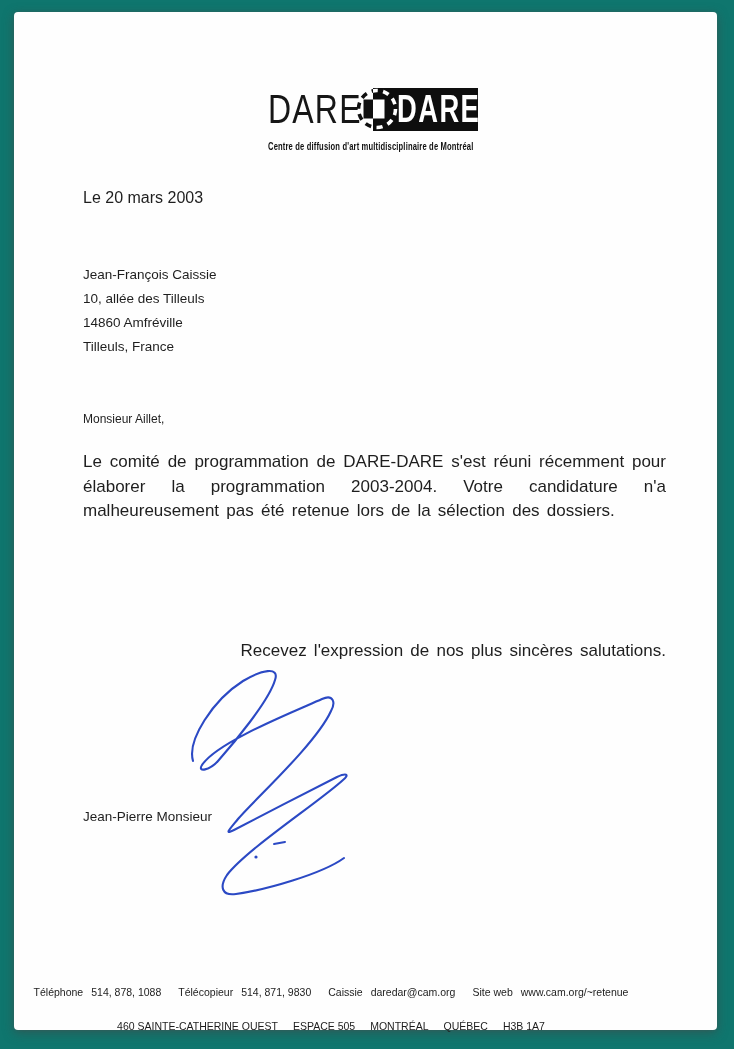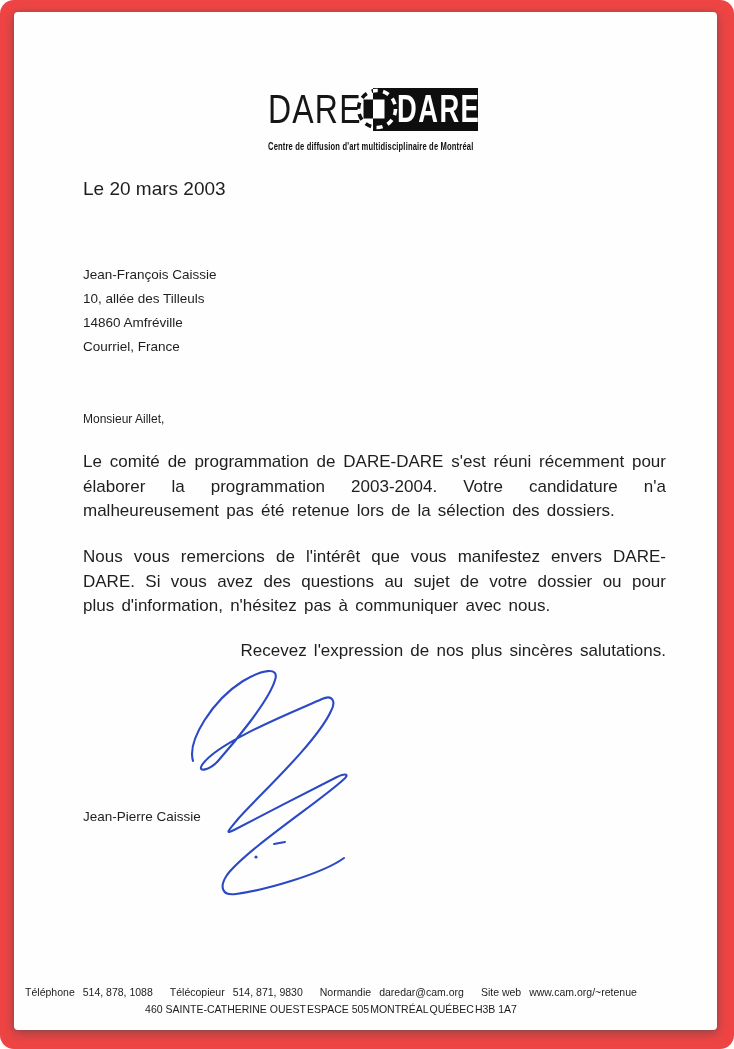--- a/index.html
+++ b/index.html
@@ -5,22 +5,21 @@
   * { margin:0; padding:0; box-sizing:border-box; }
   html, body {
     width:734px; height:1049px;
     background:#ffffff;
     font-family:"Liberation Sans", sans-serif;
     overflow:hidden;
   }
   .scan-canvas {
     position:relative;
     width:734px; height:1049px;
-    background:#ef4444;
-    border-radius:14px;
+    background:#0f766e;
   }
   .page {
     position:absolute; left:14px; top:12px;
     width:703px; height:1018px;
     background:#fefefe;
     border-radius:4px;
     box-shadow:0 3px 11px rgba(70,70,70,.55), 0 0 3px rgba(90,90,90,.35);
   }
 
   
@@ -48,42 +47,42 @@
   }
   .logo-icon { position:absolute; left:87px; top:-1px; width:44px; height:44px; }
   .tagline {
     position:absolute; left:0; top:53px;
     font-size:10px; font-weight:700; letter-spacing:0.2px;
     color:#101010; white-space:nowrap;
     transform:scaleX(0.76); transform-origin:left top;
   }
 
   
-  .date   { position:absolute; left:69px; top:168px; font-size:19px; line-height:18px; color:#1e1e1e; }
+  .date   { position:absolute; left:69px; top:177px; font-size:16px; line-height:18px; color:#1e1e1e; }
   .address{ position:absolute; left:69px; top:251px; font-size:13.5px; line-height:24px; color:#1e1e1e; }
   .salutation { position:absolute; left:69px; top:398px; font-size:12px; line-height:18px; color:#1e1e1e; }
   .para {
     position:absolute; left:69px; width:583px;
     font-size:17px; line-height:24.5px;
     color:#1e1e1e;
     text-align:justify; word-spacing:2.5px;
   }
   .p1 { top:438px; }
   .p2 { top:533px; }
   .p3 { top:627px; text-align:right; }
 
   
   .signature { position:absolute; left:171px; top:656px; width:180px; height:235px; }
   .signer { position:absolute; left:69px; top:792px; font-size:13.5px; line-height:25px; color:#1e1e1e; }
 
   
   .footer { position:absolute; left:0; top:973px; width:634px; color:#1c1c1c; }
   .footer-line1 { display:flex; justify-content:center; gap:17px; font-size:10.5px; line-height:14px; }
   .pair { display:flex; gap:8px; white-space:nowrap; }
-  .footer-line2 { display:flex; justify-content:center; gap:1px; font-size:10.5px; line-height:14px; margin-top:3px; white-space:nowrap;text-align:center; }
+  .footer-line2 { display:flex; justify-content:center; gap:15px; font-size:10.5px; line-height:14px; margin-top:20px; white-space:nowrap;text-align:center; }
 </style>
 </head>
 <body>
 
 <div class="scan-canvas">
   <div class="page">
 
     <div class="logo">
       <span class="logo-left">DARE</span>
       <div class="logo-box">
@@ -109,26 +108,25 @@
       </svg>
       <div class="tagline">Centre de diffusion d'art multidisciplinaire de Montréal</div>
     </div>
 
     <div class="date">Le 20 mars 2003</div>
 
     <div class="address">
       <div>Jean-François Caissie</div>
       <div>10, allée des Tilleuls</div>
       <div>14860 Amfréville</div>
-      <div>Courriel, France</div>
+      <div>Tilleuls, France</div>
     </div>
 
     <div class="salutation">Monsieur Aillet,</div>
     <p class="para p1">Le comité de programmation de DARE-DARE s'est réuni récemment pour élaborer la programmation 2003-2004. Votre candidature n'a malheureusement pas été retenue lors de la sélection des dossiers.</p>
-    <p class="para p2">Nous vous remercions de l'intérêt que vous manifestez envers DARE-DARE. Si vous avez des questions au sujet de votre dossier ou pour plus d'information, n'hésitez pas à communiquer avec nous.</p>
     <p class="para p3">Recevez l'expression de nos plus sincères salutations.</p>
 
     <svg class="signature" viewBox="0 0 180 235" aria-hidden="true">
       <path d="M 8 93
                C 2 72 28 32 58 13
                C 76 2 95 -2 90 12
                C 84 33 48 76 33 93
                C 25 102 12 105 17 97
                C 32 74 108 44 137 31
                C 148 26 151 34 146 43
@@ -137,35 +135,35 @@
                C 70 151 136 117 152 109
                C 161 105 165 106 158 112
                C 134 134 62 181 42 207
                C 34 219 37 228 51 226
                C 80 222 137 206 159 190" fill="none" stroke-width="2.1" stroke-linecap="round" stroke-linejoin="round" stroke="#2b49c4"></path>
       <path d="M 89 176 L 100 174" fill="none" stroke-width="2" stroke-linecap="round" stroke="#2b49c4"></path>
       <circle cx="71" cy="189" r="1.6" fill="#2b49c4"></circle>
     </svg>
 
     <div class="signer">
-      <div>Jean-Pierre Caissie</div>
+      <div>Jean-Pierre Monsieur</div>
     </div>
 
     <div class="footer">
       <div class="footer-line1">
         <span class="pair">
           <span>Téléphone</span>
           <span>514, 878, 1088</span>
         </span>
         <span class="pair">
           <span>Télécopieur</span>
           <span>514, 871, 9830</span>
         </span>
         <span class="pair">
-          <span>Normandie</span>
+          <span>Caissie</span>
           <span>daredar@cam.org</span>
         </span>
         <span class="pair">
           <span>Site web</span>
           <span>www.cam.org/~retenue</span>
         </span>
       </div>
       <div class="footer-line2">
         <span>460 SAINTE-CATHERINE OUEST</span>
         <span>ESPACE 505</span>

